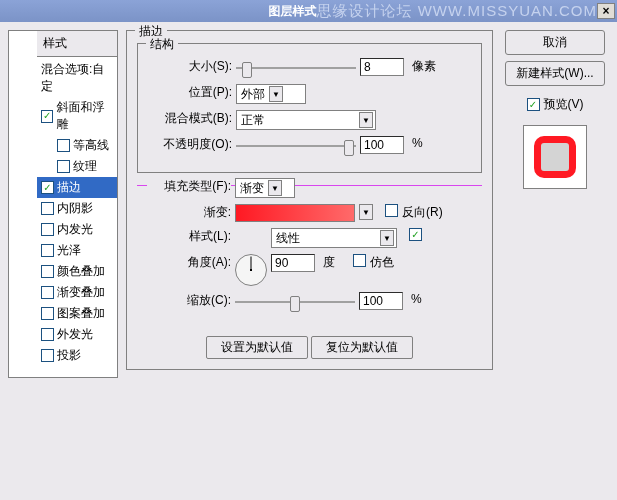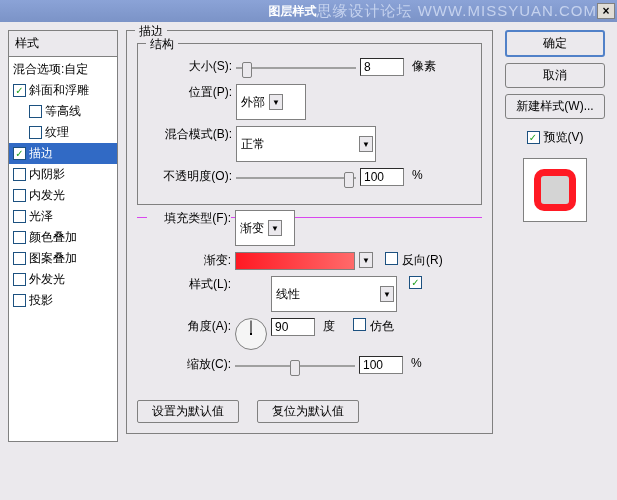--- a/index.html
+++ b/index.html
@@ -3,44 +3,44 @@
 <meta charset="utf-8">
 <style>
 * { box-sizing: border-box; font-family: "SimSun", "宋体", sans-serif; font-size: 12px; }
 body { margin: 0; background: #ebe9ed; width: 617px; height: 500px; position: relative; }
 .titlebar { height: 22px; background: linear-gradient(#8ba3d7, #7b93c7); display: flex; align-items: center; justify-content: flex-end; padding: 0 2px; }
 .title { color: #fff; padding-left: 6px; font-weight: bold; }
 .watermark { color: #c5d2ee; font-size: 15px; letter-spacing: 1px; }
 .close-btn { width: 18px; height: 16px; background: #e0ddd6; border: 1px solid #808080; display: flex; align-items: center; justify-content: center; cursor: pointer; }
 .close-x { font-family: Arial; font-weight: bold; }
 .content { display: flex; padding: 8px; gap: 8px; }
-.left-panel { width: 110px; border: 1px solid #808080; background: #fff; }
+.left-panel { width: 110px; border: 1px solid #808080; background: #fff; padding-left: 28px; }
 .left-header { background: #ebe9ed; border-bottom: 1px solid #808080; padding: 4px 6px; }
 .list { padding: 2px 0; }
 .list-item { padding: 2px 4px; display: flex; align-items: center; gap: 3px; }
 .list-item.selected { background: #316ac5; color: #fff; }
 .list-item.sub { padding-left: 20px; }
 .chk { width: 13px; height: 13px; border: 1px solid #1c5180; background: #fff; display: inline-flex; align-items: center; justify-content: center; font-size: 10px; color: #21a121; line-height: 1; }
 .chk.on::after { content: "✓"; }
 .mid-panel { flex: 1; }
 .fieldset { border: 1px solid #808080; padding: 8px 10px 10px; margin-bottom: 8px; position: relative; }
 .fieldset-label { position: absolute; top: -8px; left: 8px; background: #ebe9ed; padding: 0 4px; }
 .row { display: flex; align-items: flex-start; margin: 6px 0; gap: 4px; }
 .row-label { width: 84px; text-align: right; }
 .slider { width: 120px; height: 20px; position: relative; background: transparent; border: none; display: inline-block; }
 .slider-track { position: absolute; top: 9px; left: 0; right: 0; height: 2px; background: #a0a0a0; }
 .slider-thumb { position: absolute; top: 4px; width: 10px; height: 16px; background: #ebe9ed; border: 1px solid #808080; border-radius: 2px; }
 .num-input { width: 44px; height: 18px; border: 1px inset #808080; background: #fff; padding: 1px 3px; text-align: left; }
-.dropdown { height: 36px; border: 1px solid #808080; background: #fff; display: inline-flex; align-items: center; padding: 0 2px 0 4px; gap: 4px; }
+.dropdown { height: 20px; border: 1px solid #808080; background: #fff; display: inline-flex; align-items: center; padding: 0 2px 0 4px; gap: 4px; }
 .dropdown-arrow { width: 14px; height: 16px; background: #ebe9ed; border: 1px solid #808080; display: flex; align-items: center; justify-content: center; font-size: 8px; }
 .gradient-swatch { width: 120px; height: 18px; border: 1px solid #808080; background: linear-gradient(to right, #ff1923, #ff6a6a); display: inline-block; }
 .angle-dial { width: 32px; height: 32px; border: 1px solid #808080; border-radius: 50%; background: #f5f5f5; position: relative; display: inline-block; }
 .angle-dial::after { content: ""; position: absolute; width: 14px; height: 1px; background: #000; top: 15px; left: 15px; transform-origin: left center; transform: rotate(-90deg); }
 .angle-dial::before { content: ""; position: absolute; width: 2px; height: 2px; background: #000; top: 14px; left: 14px; }
-.btn-row { display: flex; gap: 18px; margin-top: 8px; }
+.btn-row { display: flex; gap: 3px; justify-content: center; margin-top: 8px; }
 .push-btn { padding: 2px 14px; background: #ebe9ed; border: 1px solid #808080; border-radius: 2px; cursor: pointer; }
 .right-panel { width: 108px; display: flex; flex-direction: column; gap: 6px; align-items: center; }
 .side-btn { width: 100px; padding: 3px 0; background: #ebe9ed; border: 1px solid #808080; border-radius: 3px; text-align: center; cursor: pointer; }
 .side-btn.primary { border: 2px solid #5181c8; }
 .preview-chk { display: flex; align-items: center; gap: 4px; margin-top: 4px; }
 .preview-box { margin-top: 6px; width: 64px; height: 64px; border: 1px solid #808080; background: #fff; display: flex; align-items: center; justify-content: center; }
 .preview-shape { width: 42px; height: 42px; border: 7px solid #ff1923; border-radius: 10px; background: #d4d4d4; }
 .unit { margin-left: 4px; }
 </style>
 </head>
@@ -87,20 +87,24 @@
           <div class="list-item">
             <span class="chk"></span>
             <span>光泽</span>
           </div>
           <div class="list-item">
             <span class="chk"></span>
             <span>颜色叠加</span>
           </div>
           <div class="list-item">
             <span class="chk"></span>
+            <span>渐变叠加</span>
+          </div>
+          <div class="list-item">
+            <span class="chk"></span>
             <span>图案叠加</span>
           </div>
           <div class="list-item">
             <span class="chk"></span>
             <span>外发光</span>
           </div>
           <div class="list-item">
             <span class="chk"></span>
             <span>投影</span>
           </div>
@@ -198,21 +202,20 @@
       </div>
 
       <div class="btn-row">
         <button class="push-btn">设置为默认值</button>
         <button class="push-btn">复位为默认值</button>
       </div>
     </div>
   </div>
 
   <div class="right-panel">
-    <button class="side-btn primary">确定</button>
     <button class="side-btn">取消</button>
     <button class="side-btn">新建样式(W)...</button>
     <div class="preview-chk">
       <span class="chk on"></span>
       <span>预览(V)</span>
     </div>
     <div class="preview-box">
       <div class="preview-shape"></div>
     </div>
   </div>

